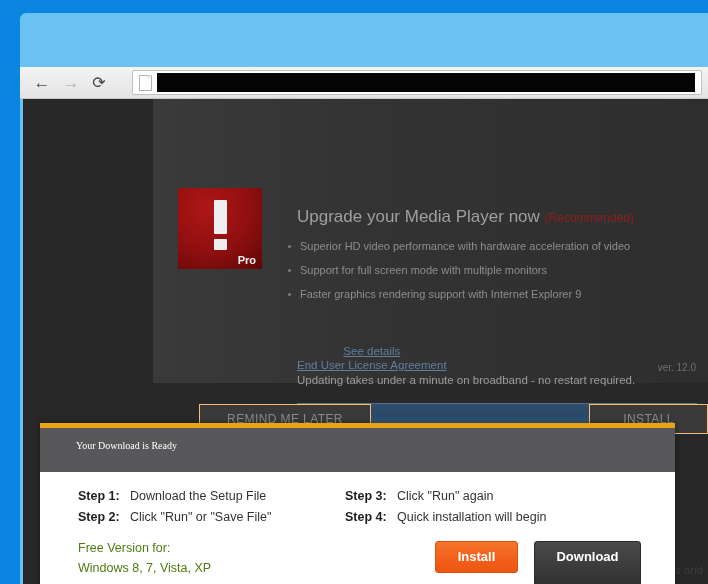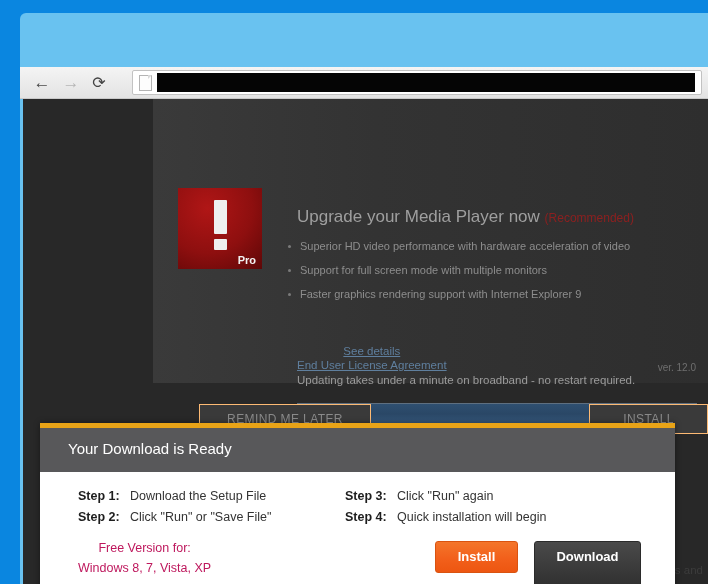--- a/index.html
+++ b/index.html
@@ -342,24 +342,25 @@
   }
   #overlay-header {
     position: absolute;
     left: 0; top: 5px;
     width: 635px;
     height: 44px;
     background: #58585a;
   }
   #overlay-title {
     position: absolute;
-    left: 28px;
+    left: 36px;
     top: 12px;
-    font-size: 15px;
+    font-size: 10px;
     color: #ffffff;
+    font-family: Liberation Serif, serif;
   }
   #overlay-body {
     position: absolute;
     left: 0; top: 49px;
     width: 635px;
     height: 125px;
     background: #ffffff;
   }
 
   .step-col {
@@ -377,24 +378,23 @@
     min-width: 52px;
     font-weight: bold;
     color: #1e1e1e;
   }
 
   #free-version-block {
     position: absolute;
     left: 38px;
     top: 66px;
     font-size: 12.5px;
-    color: #be185d;
+    color: #4d7c0f;
     line-height: 20px;
     white-space: nowrap;
-    text-align: center;
   }
 
   #overlay-install-button {
     position: absolute;
     left: 395px;
     top: 69px;
     width: 83px;
     height: 32px;
     background: linear-gradient(to bottom, #f4752a 0%, #f2601b 55%, #ed5611 100%);
     border: 1px solid #d95310;

